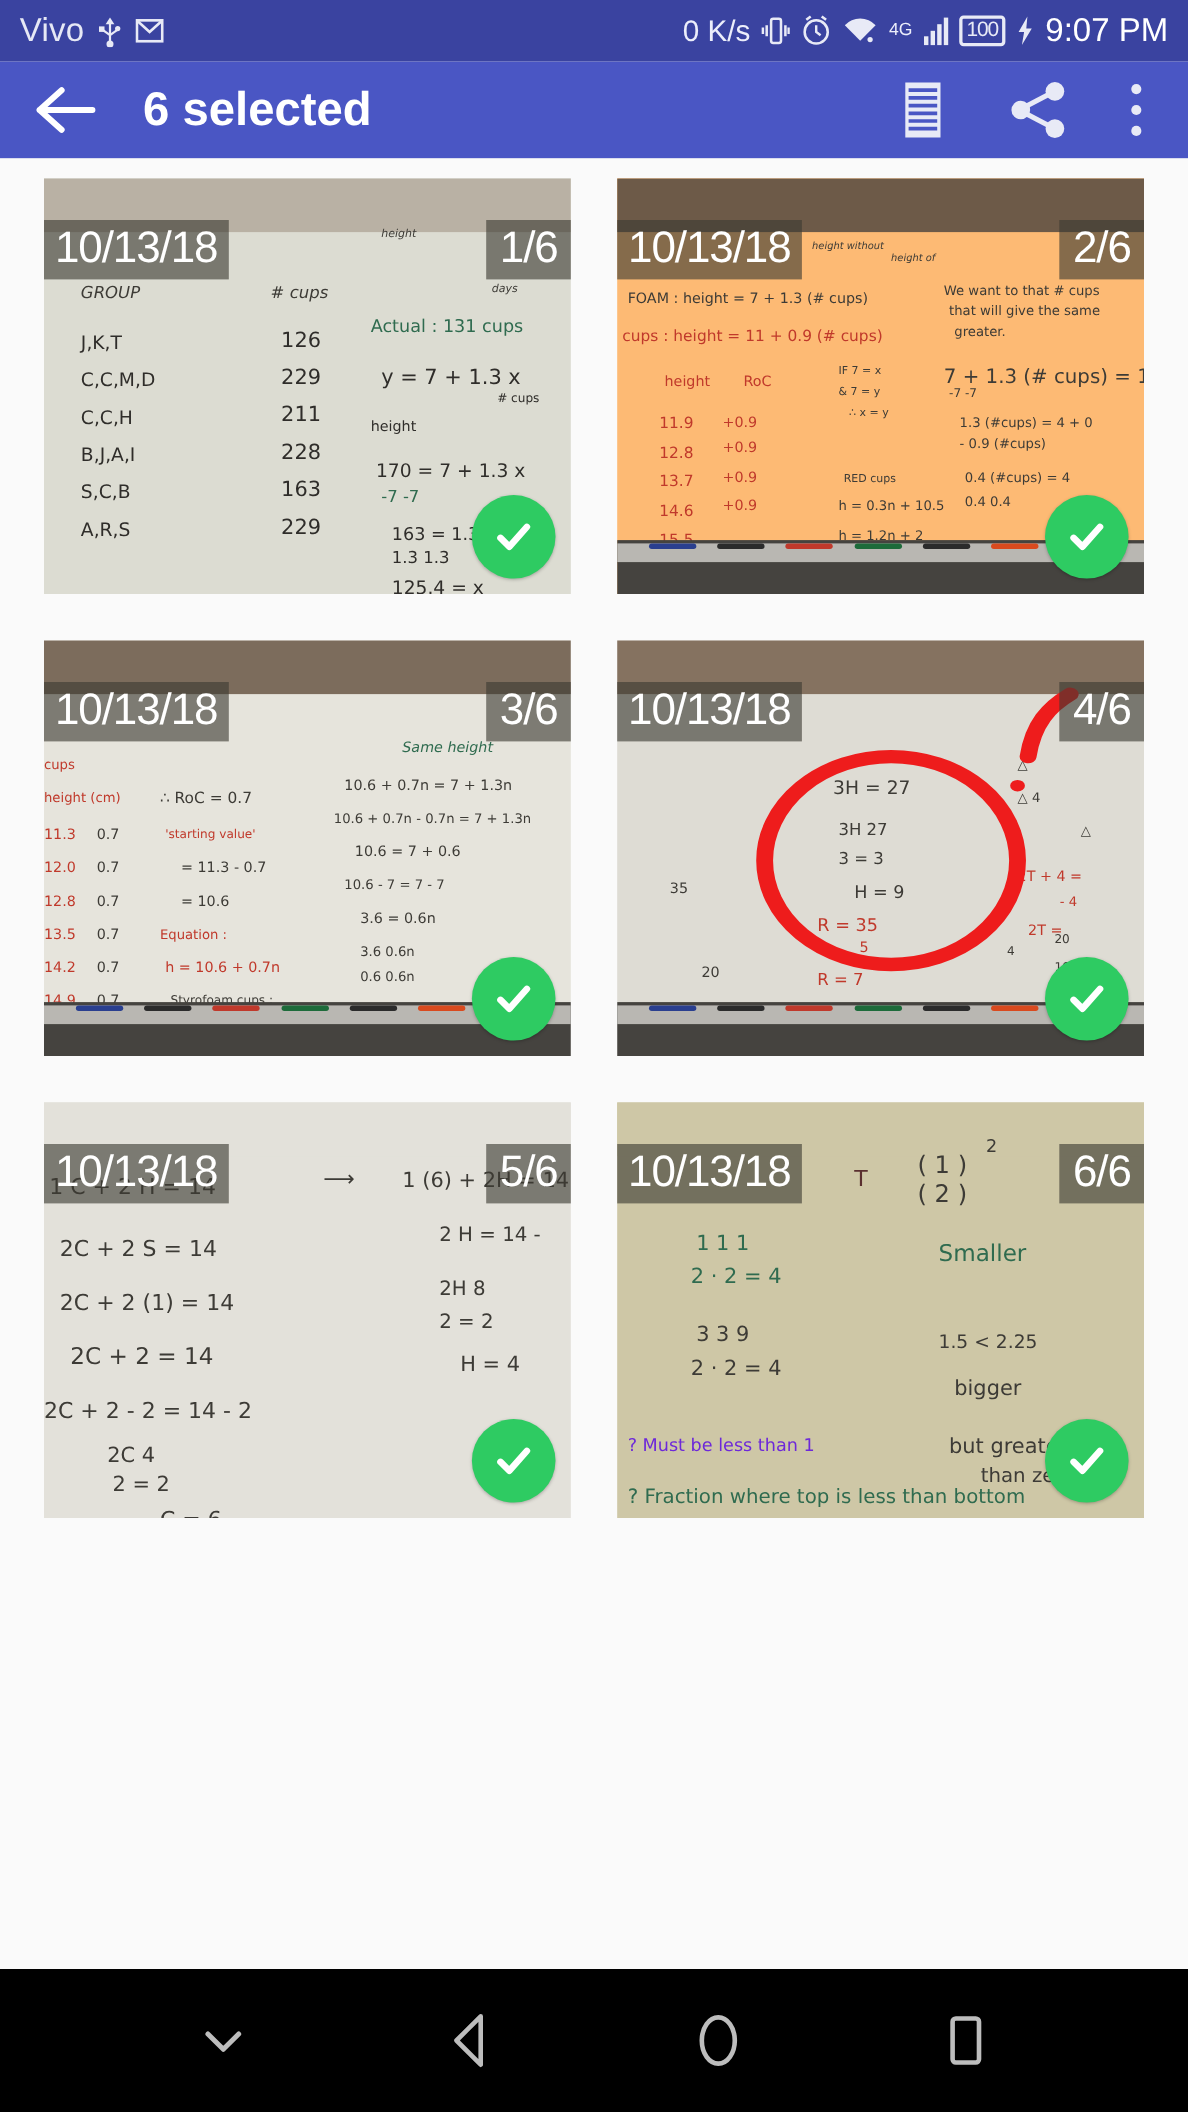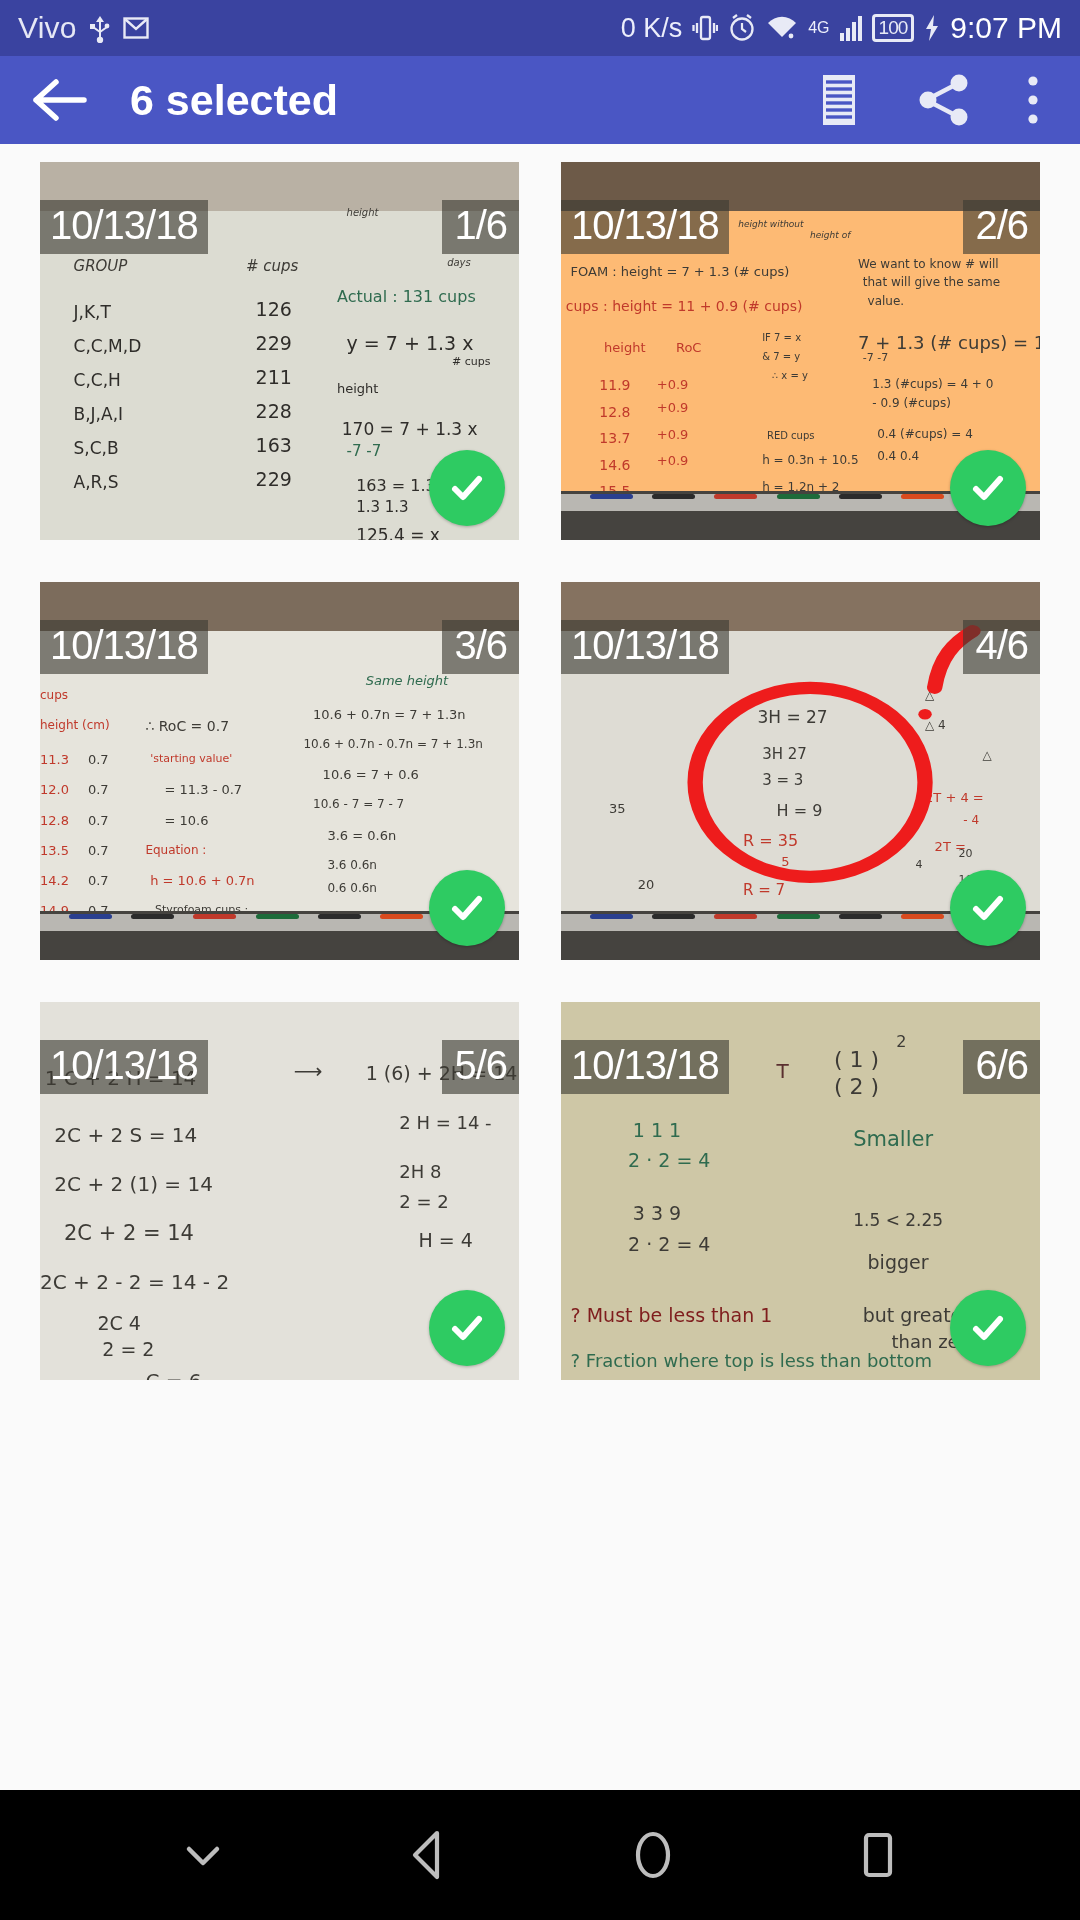--- a/index.html
+++ b/index.html
@@ -278,23 +278,23 @@
               <span class="ink" style="left: 8%; top: 85%; font-size: 14px; color: rgb(192, 57, 43); font-style: normal;">15.5</span>
               <span class="ink" style="left: 0%; top: 91%; font-size: 12px; color: rgb(192, 57, 43); font-style: normal;">value" = 11.9 - 0.9</span>
               <span class="ink" style="left: 7%; top: 96%; font-size: 13px; color: rgb(192, 57, 43); font-style: normal;">= 11</span>
               <span class="ink" style="left: 42%; top: 45%; font-size: 10px; color: rgb(61, 59, 54); font-style: normal;">IF    7 = x</span>
               <span class="ink" style="left: 42%; top: 50%; font-size: 10px; color: rgb(61, 59, 54); font-style: normal;">&amp;    7 = y</span>
               <span class="ink" style="left: 44%; top: 55%; font-size: 10px; color: rgb(61, 59, 54); font-style: normal;">∴  x = y</span>
               <span class="ink" style="left: 43%; top: 71%; font-size: 10px; color: rgb(61, 59, 54); font-style: normal;">RED cups</span>
               <span class="ink" style="left: 42%; top: 77%; font-size: 12px; color: rgb(61, 59, 54); font-style: normal;">h = 0.3n + 10.5</span>
               <span class="ink" style="left: 42%; top: 84%; font-size: 12px; color: rgb(61, 59, 54); font-style: normal;">h = 1.2n + 2</span>
               <span class="ink" style="left: 42%; top: 90%; font-size: 12px; color: rgb(61, 59, 54); font-style: normal;">h = 0.5n + 10.5</span>
-              <span class="ink" style="left: 62%; top: 25%; font-size: 12px; color: rgb(61, 59, 54); font-style: normal;">We want to know # will</span>
+              <span class="ink" style="left: 62%; top: 25%; font-size: 12px; color: rgb(61, 59, 54); font-style: normal;">We want to that # cups</span>
               <span class="ink" style="left: 63%; top: 30%; font-size: 12px; color: rgb(61, 59, 54); font-style: normal;">that will give the same</span>
-              <span class="ink" style="left: 64%; top: 35%; font-size: 12px; color: rgb(61, 59, 54); font-style: normal;">value.</span>
+              <span class="ink" style="left: 64%; top: 35%; font-size: 12px; color: rgb(61, 59, 54); font-style: normal;">greater.</span>
               <span class="ink" style="left: 62%; top: 45%; font-size: 18px; color: rgb(61, 59, 54); font-style: normal;">7 + 1.3 (# cups) = 11 + 0.9</span>
               <span class="ink" style="left: 63%; top: 50%; font-size: 11px; color: rgb(61, 59, 54); font-style: normal;">-7                  -7</span>
               <span class="ink" style="left: 65%; top: 57%; font-size: 12px; color: rgb(61, 59, 54); font-style: normal;">1.3 (#cups) = 4 + 0</span>
               <span class="ink" style="left: 65%; top: 62%; font-size: 12px; color: rgb(61, 59, 54); font-style: normal;">- 0.9 (#cups)</span>
               <span class="ink" style="left: 66%; top: 70%; font-size: 12px; color: rgb(61, 59, 54); font-style: normal;">0.4 (#cups)  =   4</span>
               <span class="ink" style="left: 66%; top: 76%; font-size: 12px; color: rgb(61, 59, 54); font-style: normal;">0.4             0.4</span>
               <span class="ink" style="left: 84%; top: 84%; font-size: 13px; color: rgb(61, 59, 54); font-style: normal;">= 10</span>
             </div>
             <div class="tray">
               <div class="rail">
@@ -469,21 +469,21 @@
               <span class="ink" style="left: 57%; top: 12%; font-size: 22px; color: rgb(61, 59, 54); font-style: normal;">( 1 )</span>
               <span class="ink" style="left: 57%; top: 19%; font-size: 22px; color: rgb(61, 59, 54); font-style: normal;">( 2 )</span>
               <span class="ink" style="left: 70%; top: 8%; font-size: 16px; color: rgb(61, 59, 54); font-style: normal;">2</span>
               <span class="ink" style="left: 15%; top: 31%; font-size: 19px; color: rgb(47, 107, 79); font-style: normal;">1    1       1</span>
               <span class="ink" style="left: 14%; top: 39%; font-size: 19px; color: rgb(47, 107, 79); font-style: normal;">2  ·  2   =   4</span>
               <span class="ink" style="left: 61%; top: 33%; font-size: 21px; color: rgb(47, 107, 79); font-style: normal;">Smaller</span>
               <span class="ink" style="left: 15%; top: 53%; font-size: 19px; color: rgb(61, 59, 54); font-style: normal;">3    3       9</span>
               <span class="ink" style="left: 14%; top: 61%; font-size: 19px; color: rgb(61, 59, 54); font-style: normal;">2  ·  2   =   4</span>
               <span class="ink" style="left: 61%; top: 55%; font-size: 17px; color: rgb(61, 59, 54); font-style: normal;">1.5 &lt; 2.25</span>
               <span class="ink" style="left: 64%; top: 66%; font-size: 19px; color: rgb(61, 59, 54); font-style: normal;">bigger</span>
-              <span class="ink" style="left: 2%; top: 80%; font-size: 19px; color: #7f1d1d; font-style: normal;">? Must be less than 1</span>
+              <span class="ink" style="left: 2%; top: 80%; font-size: 16px; color: #6d28d9; font-style: normal;">? Must be less than 1</span>
               <span class="ink" style="left: 63%; top: 80%; font-size: 19px; color: rgb(61, 59, 54); font-style: normal;">but greater</span>
               <span class="ink" style="left: 69%; top: 87%; font-size: 18px; color: rgb(61, 59, 54); font-style: normal;">than zero</span>
               <span class="ink" style="left: 2%; top: 92%; font-size: 18px; color: rgb(47, 107, 79); font-style: normal;">? Fraction where top is less than bottom</span>
             </div>
           </div>
           <div class="datebadge">10/13/18</div>
           <div class="counter">6/6</div>
           <div class="check" style="background: rgb(46, 203, 98);">
             <svg width="46" height="46" viewBox="0 0 46 46">
               <path d="M11 24 L19 32 L35 14" fill="none" stroke="#ffffff" stroke-width="6" stroke-linecap="round" stroke-linejoin="round"></path>

